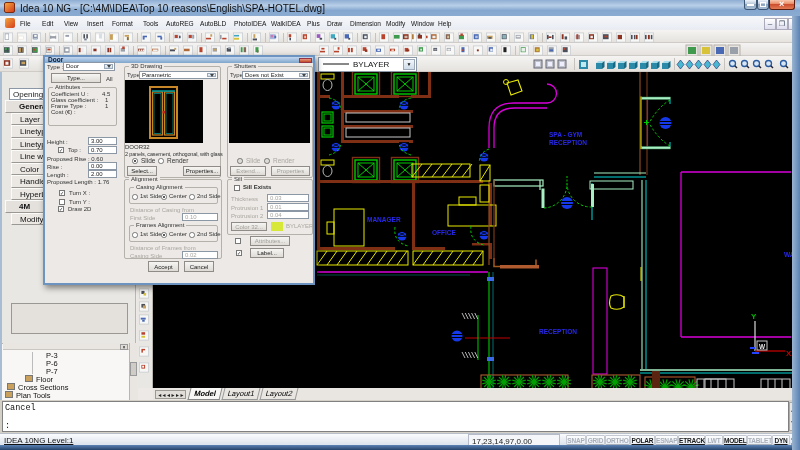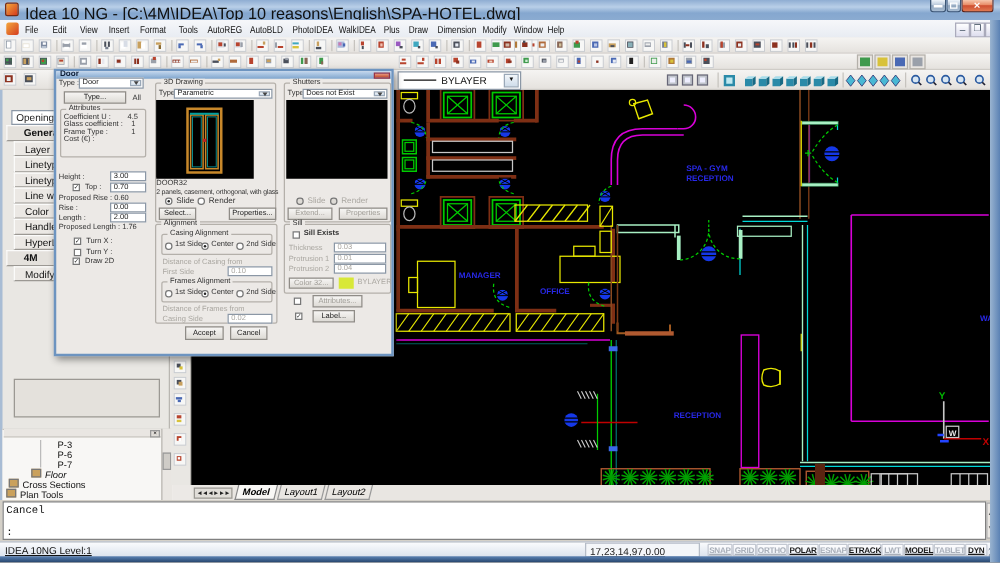--- a/index.html
+++ b/index.html
@@ -1,19 +1,19 @@
 <!DOCTYPE html>
 <html><head>
 <meta charset="utf-8">
 <style>
 html,body{margin:0;padding:0;}
 #app{position:relative;width:800px;height:450px;font-family:"Liberation Sans",sans-serif;overflow:hidden;background:#ece9e6;}
 #app>div{position:absolute;box-sizing:border-box;}
 #titlebar{left:0;top:0;width:800px;height:16px;background:linear-gradient(180deg,#8fadd2 0%,#b9cfe8 35%,#85a7cf 65%,#8babd1 100%);}
-#titletext{left:20px;top:3px;font-size:13px;color:#101010;white-space:nowrap;}
+#titletext{left:20px;top:3px;font-size:10px;color:#101010;white-space:nowrap;}
 .capbtn{top:0px;height:10px;border:1px solid #3c5574;border-top:none;border-radius:0 0 3px 3px;background:linear-gradient(180deg,#eef4fa,#b9c8da 45%,#8fa5bd 50%,#a9bed4);}
 #menubar{left:0;top:16px;width:800px;height:14px;background:linear-gradient(180deg,#f6f7fa,#e8ecf2);}
 #menuitems{left:0;top:16px;width:800px;height:14px;}
 #menuitems div{position:absolute;}
 .mi{top:2.5px;font-size:8px;color:#111;transform:scaleX(0.82);transform-origin:0 0;}
 .tbrow{left:0;width:800px;background:linear-gradient(180deg,#f5f4f2,#e5e2de);border-bottom:1px solid #cfccc7;}
 #tb1{top:30px;height:13px;}
 #tb2{top:43px;height:13px;}
 #tb3{top:56px;height:16px;}
 .combo{position:absolute;background:#fff;border:1px solid #8b97a5;font-size:9px;color:#111;}
@@ -523,21 +523,21 @@
       <div class="propitem" style="top:115.5px;">HyperLink</div>
       <div class="prophdr" style="top:128.0px;">4M</div>
       <div class="propitem" style="top:140.5px;">Modify Entity</div>
       <div style="left:9px;top:231px;width:117px;height:31px;background:#e4e1dc;border:1px solid #9b9893;"></div>
       <div style="left:0px;top:271px;width:136px;height:57px;background:#f8f7f5;border-top:1px solid #b9b6b1;"></div>
       <div style="left:1px;top:271px;width:126px;height:7px;background:#e9e6e2;border-bottom:1px solid #cac7c2;"></div>
       <div style="left:118px;top:272px;width:8px;height:6px;border:1px solid #999;background:#e0ddd8;font-size:5px;line-height:5px;text-align:center;">×</div>
       <div style="left:44px;top:279px;font-size:7.5px;color:#111;white-space:nowrap;">P-3</div>
       <div style="left:44px;top:287px;font-size:7.5px;color:#111;white-space:nowrap;">P-6</div>
       <div style="left:44px;top:295px;font-size:7.5px;color:#111;white-space:nowrap;">P-7</div>
-      <div style="left:34px;top:303px;font-size:7.5px;color:#111;white-space:nowrap;font-style:italic;">Floor</div>
+      <div style="left:34px;top:303px;font-size:7.5px;color:#111;white-space:nowrap;">Floor</div>
       <div style="left:23px;top:303px;width:8px;height:7px;background:#caa15c;border:1px solid #777;"></div>
       <div style="left:16px;top:311px;font-size:7.5px;color:#111;white-space:nowrap;">Cross Sections</div>
       <div style="left:5px;top:311px;width:8px;height:7px;background:#caa15c;border:1px solid #777;"></div>
       <div style="left:14px;top:319px;font-size:7.5px;color:#111;white-space:nowrap;">Plan Tools</div>
       <div style="left:3px;top:319px;width:8px;height:7px;background:#caa15c;border:1px solid #777;"></div>
       <div style="left:30px;top:280px;width:1px;height:22px;background:#bbb;"></div>
       <div style="left:127px;top:271px;width:9px;height:57px;background:#e9e6e2;border-left:1px solid #b9b6b1;"></div>
       <div style="left:128px;top:290px;width:7px;height:14px;background:#cfccc7;border:1px solid #999;"></div>
     </div>
   <div id="vstrip"><svg width="16" height="316" style="">

